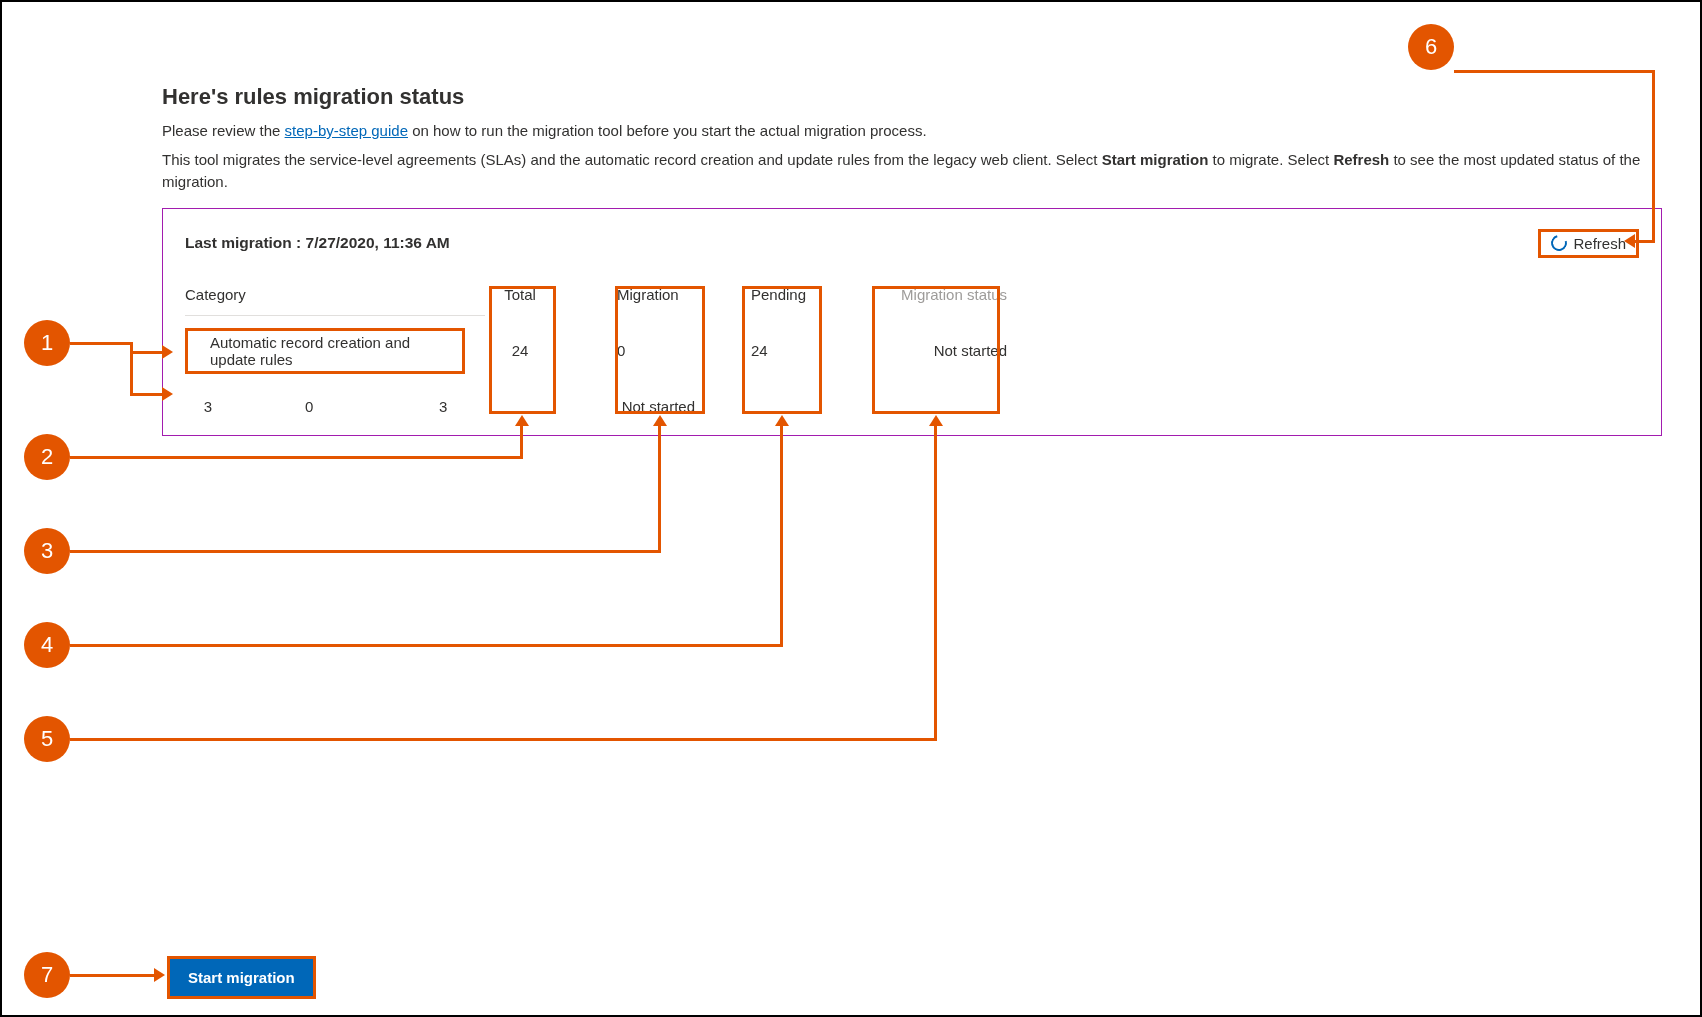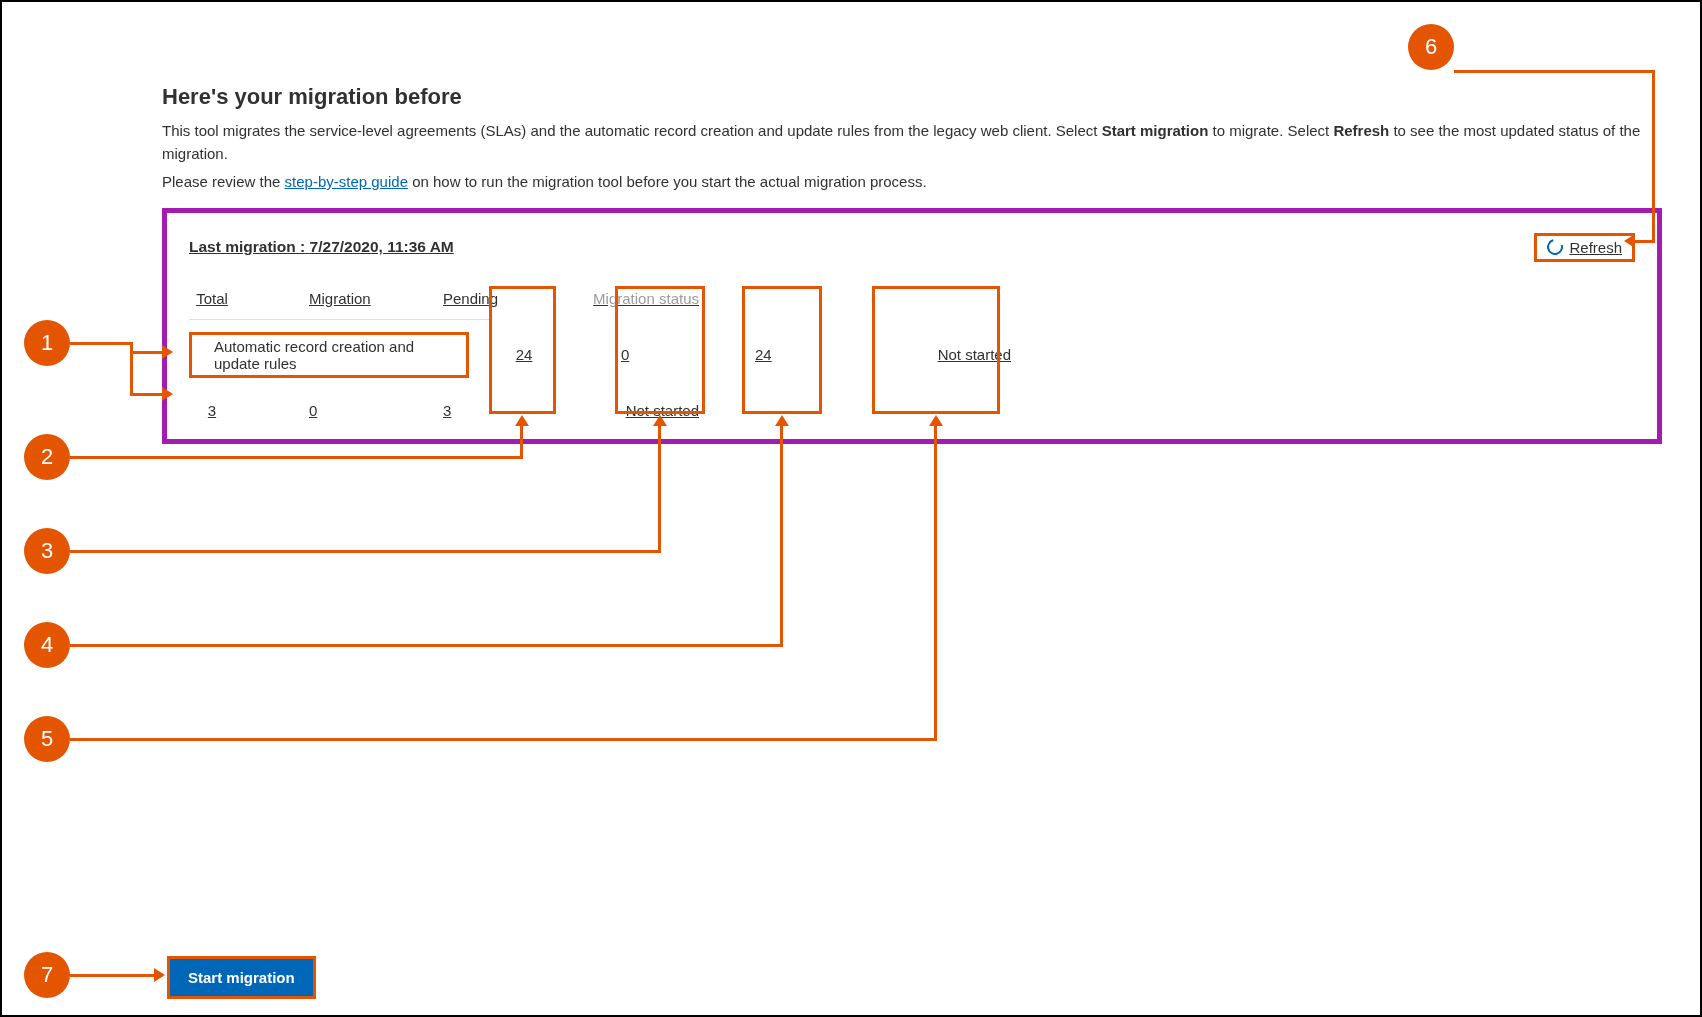--- a/index.html
+++ b/index.html
@@ -32,25 +32,24 @@
     margin: 12px 0 10px 0;
   }
   .desc {
     font-size: 15px;
     line-height: 1.5;
     margin-bottom: 6px;
   }
   .desc .bold { font-weight: 600; }
   .link { color: #0067b8; }
   .card {
-    border: 5px solid #a21caf;
+    border: 1px solid #a21caf;
     margin-top: 14px;
     position: relative;
     padding-bottom: 8px;
-    text-decoration: underline;
   }
   .card-header {
     display: flex;
     justify-content: space-between;
     align-items: center;
     padding: 20px 22px 6px 22px;
   }
   .last-migration {
     font-size: 15.5px;
   }
@@ -159,50 +158,51 @@
     z-index: 30;
     pointer-events: none;
   }
 </style>
 </head>
 <body>
 
 <div class="page-frame">
 
   <div class="content">
-    <div class="page-title">Here's your migration before</div>
+    <div class="page-title">Here's rules migration status</div>
+
+    <div class="desc">
+      <span>Please review the </span>
+      <a class="link" href="#">step-by-step guide</a>
+      <span> on how to run the migration tool before you start the actual migration process.</span>
+    </div>
 
     <div class="desc">
       <span>This tool migrates the service-level agreements (SLAs) and the automatic record creation and update rules from the legacy web client. Select </span>
       <span class="bold">Start migration</span>
       <span> to migrate. Select </span>
       <span class="bold">Refresh</span>
       <span> to see the most updated status of the migration.</span>
     </div>
 
-    <div class="desc">
-      <span>Please review the </span>
-      <a class="link" href="#">step-by-step guide</a>
-      <span> on how to run the migration tool before you start the actual migration process.</span>
-    </div>
-
     <div class="card">
       <div class="card-header">
         <div class="last-migration">
           <span class="lbl">Last migration :</span>
           <span class="lbl">7/27/2020, 11:36 AM</span>
         </div>
         <div class="refresh-btn">
           <span class="refresh-icon"></span>
           <span>Refresh</span>
         </div>
       </div>
 
       <div class="table">
         <div class="row hdr">
+          <div class="cell c-cat">Category</div>
           <div class="cell c-total">Total</div>
           <div class="gap1"></div>
           <div class="cell c-mig">Migration</div>
           <div class="gap2"></div>
           <div class="cell c-pend">Pending</div>
           <div class="gap3"></div>
           <div class="cell c-stat">Migration status</div>
         </div>
         <div class="divider"></div>
 

